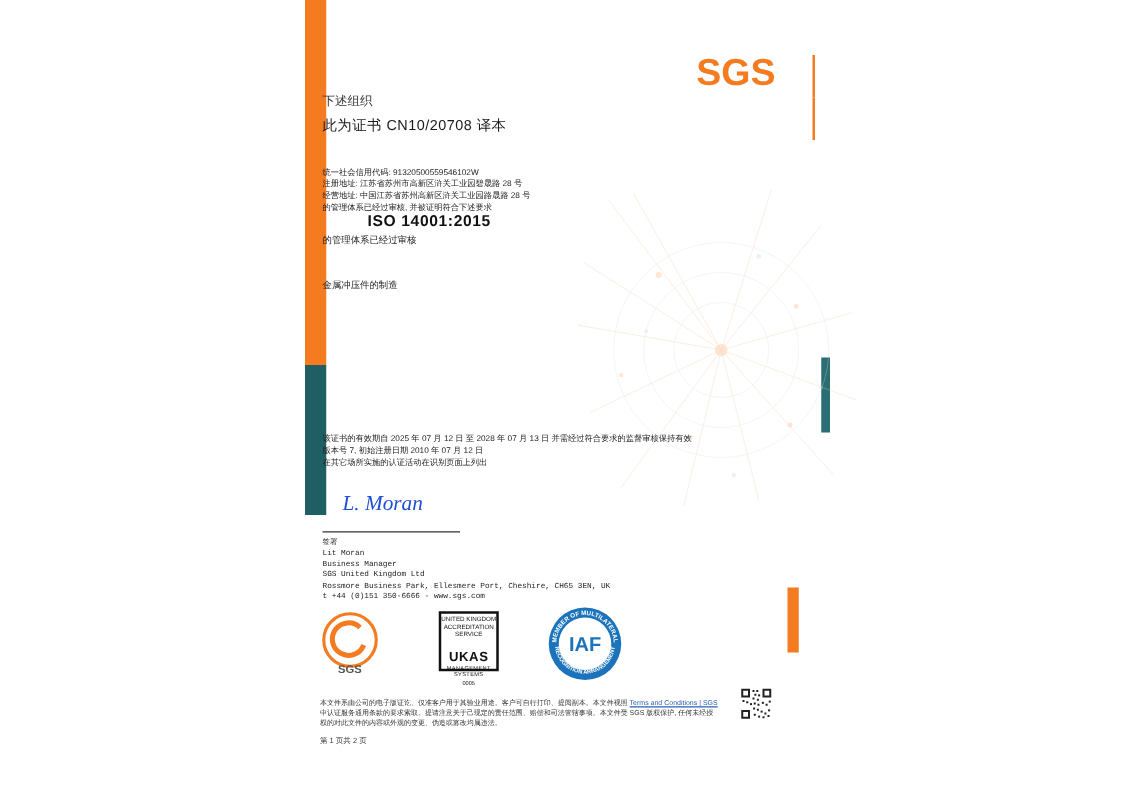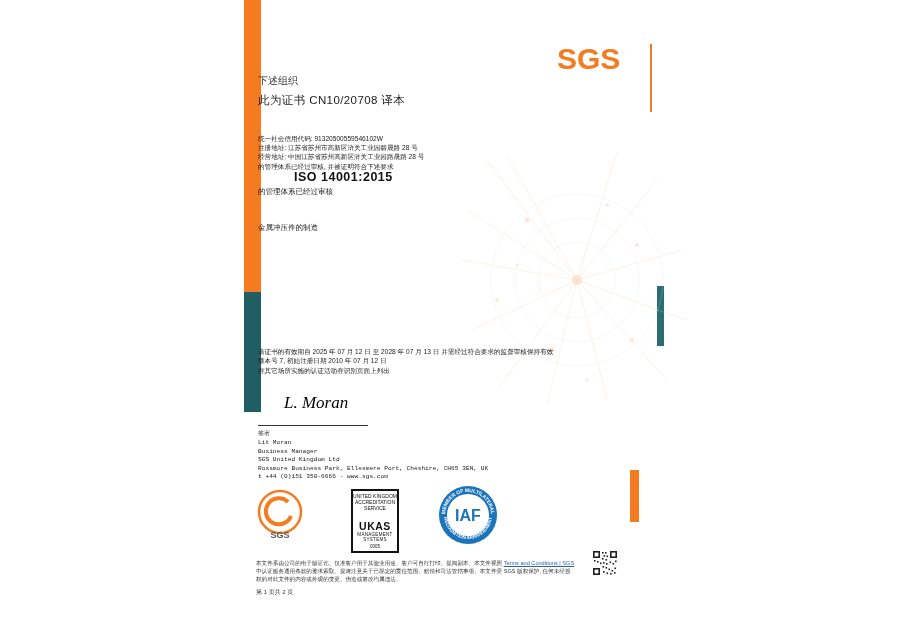--- a/index.html
+++ b/index.html
@@ -168,26 +168,26 @@
     top: 347px;
     font-size: 6.6px;
     line-height: 9.4px;
     color: #222;
     white-space: pre-line;
   }
 
   
   .signature {
     position: absolute;
-    left: 52px;
+    left: 42px;
     top: 393px;
     font-family: "Liberation Serif", serif;
     font-style: italic;
     font-size: 17px;
-    color: #000000;
+    color: #1d4ed8;
   }
   .sign-rule {
     position: absolute;
     left: 26px;
     top: 425px;
     width: 110px;
     height: 1px;
     background: #333;
   }
   .sign-label {
@@ -219,21 +219,21 @@
     left: 0px;
     top: 0px;
     width: 52px;
     height: 52px;
   }
   .mark-ukas {
     position: absolute;
     left: 97px;
     top: 1px;
     width: 48px;
-    height: 64px;
+    height: 48px;
     border: 2px solid #111;
     box-sizing: border-box;
     text-align: center;
   }
   .mark-ukas .ukas-top {
     margin-top: 2px;
     font-size: 5px;
     line-height: 6px;
     color: #111;
   }

